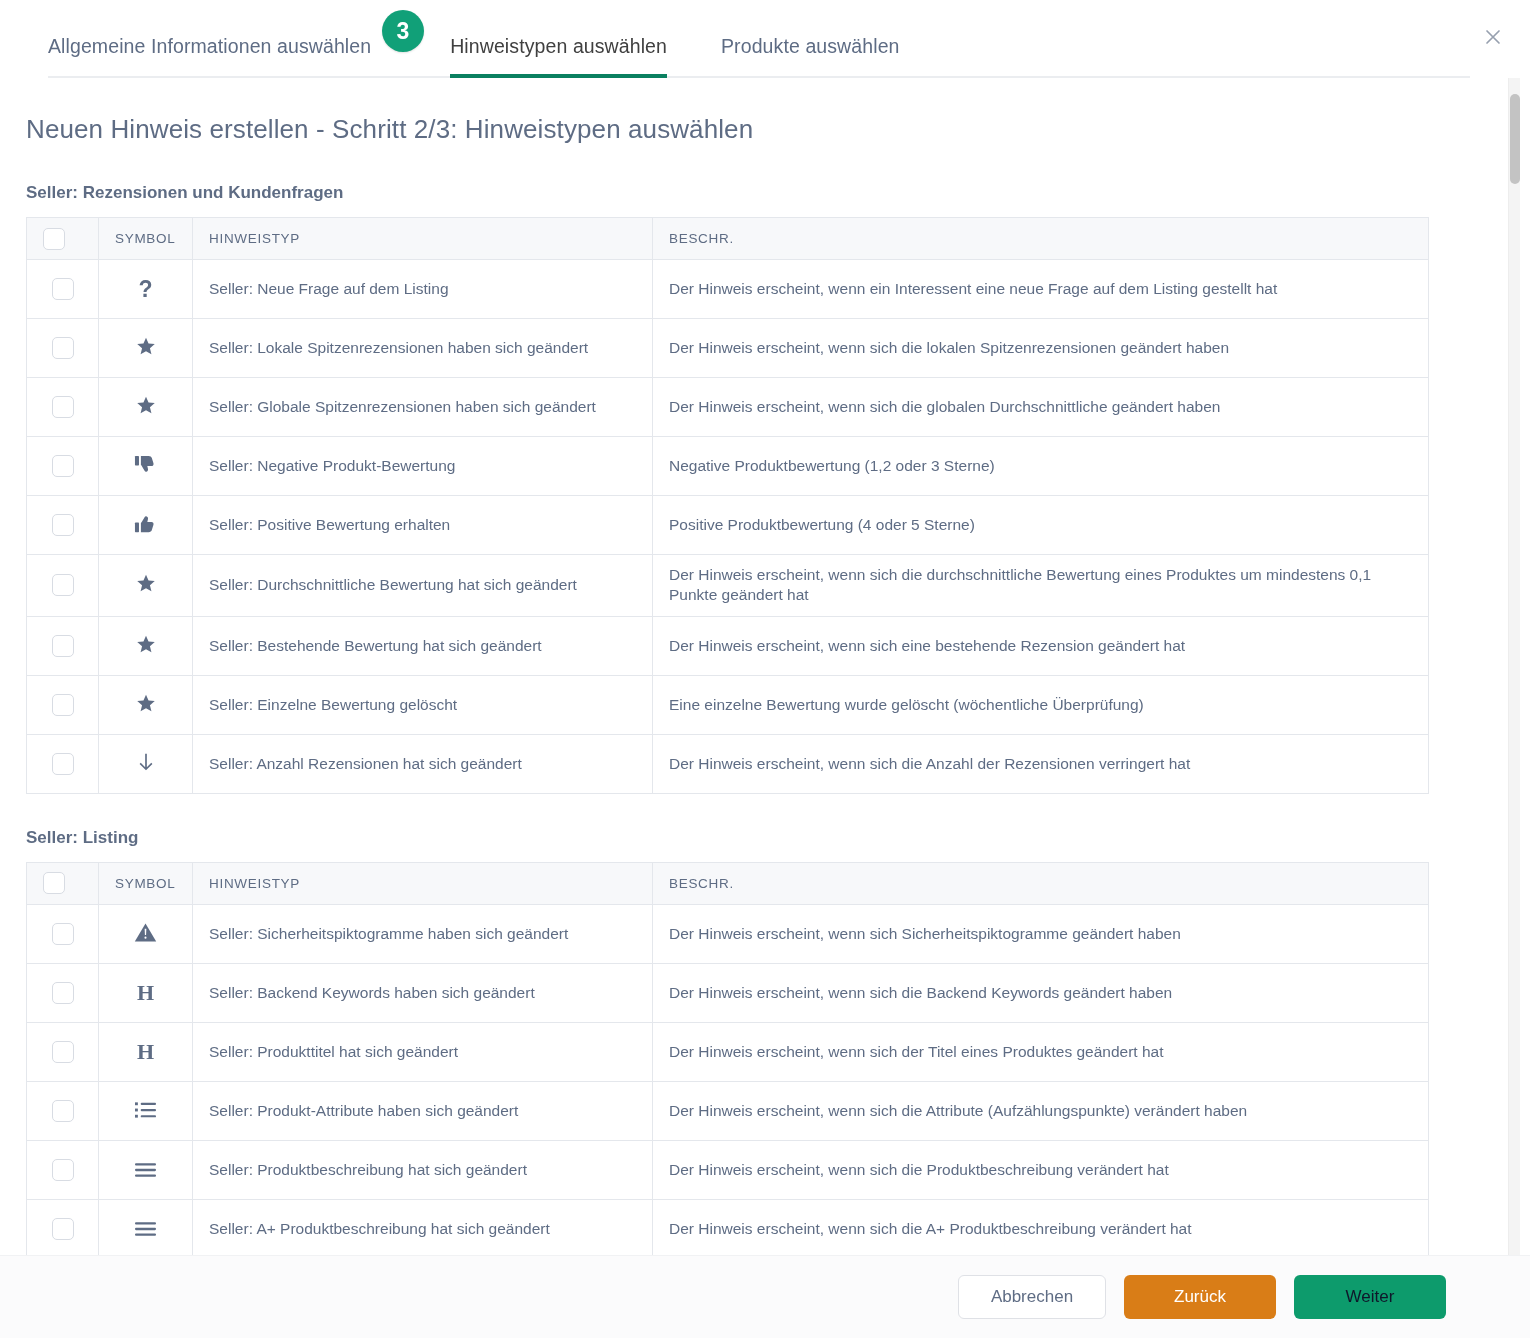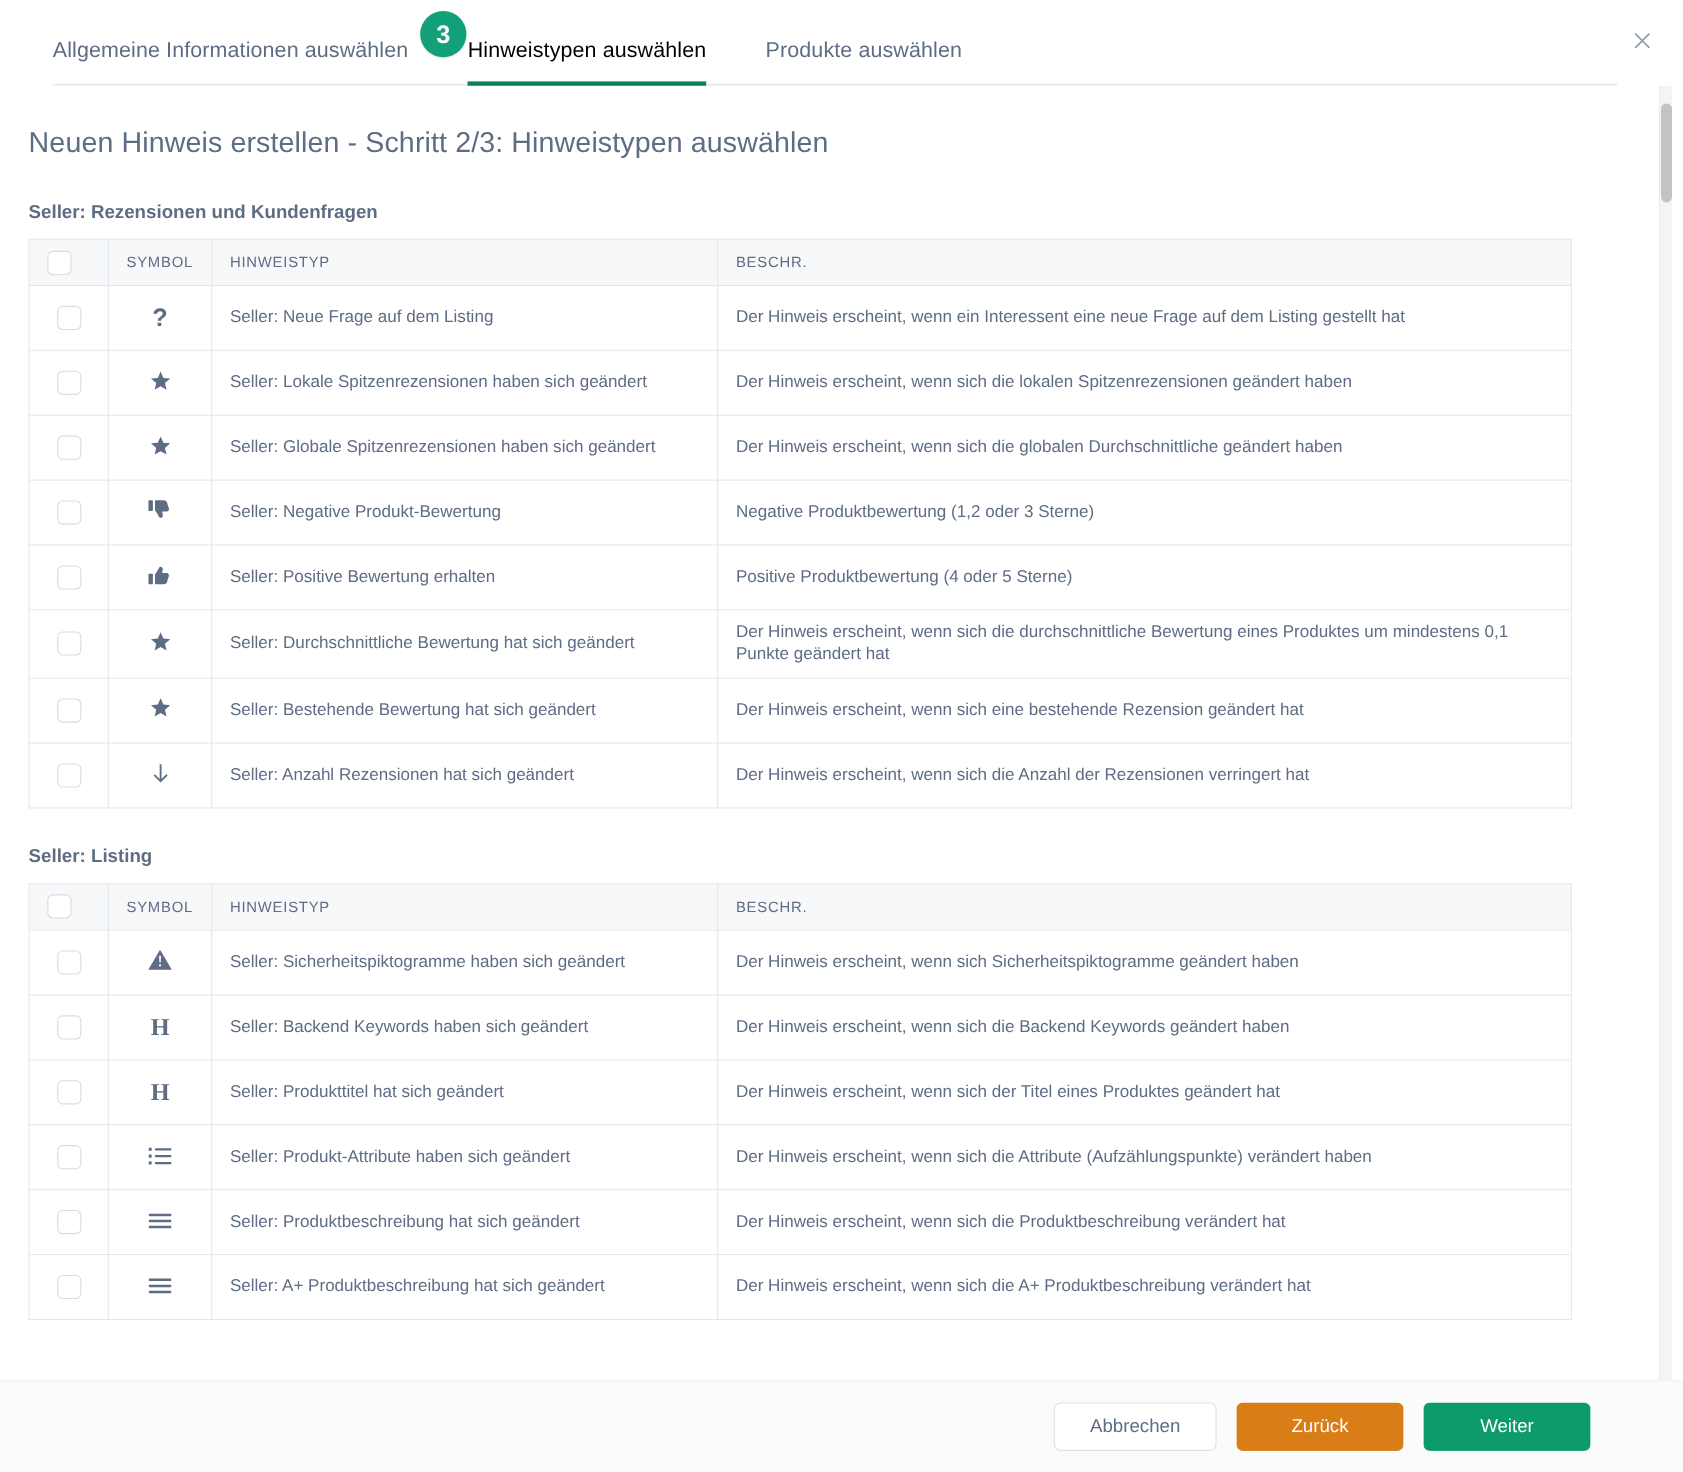--- a/index.html
+++ b/index.html
@@ -40,21 +40,22 @@
     font-size: 19.5px;
     color: #5e6c84;
     padding: 0 0 18px 0;
     margin-right: 54px;
     cursor: pointer;
     white-space: nowrap;
     position: relative;
     letter-spacing: .1px;
   }
   .tab.active {
-    color: #000000;
+    color: #404040;
+    margin-left: 25px;
   }
   .tab.active::after {
     content: "";
     position: absolute;
     left: 0; right: 0; bottom: -2px;
     height: 4px;
     background: #0a8060;
   }
   .step-badge {
     position: absolute;
@@ -219,21 +220,21 @@
     border-color: #dfe1e6;
     min-width: 148px;
   }
   .btn-back {
     background: #d97d17;
     color: #ffffff;
     min-width: 152px;
   }
   .btn-next {
     background: #0d9b6c;
-    color: #ffffff;
+    color: #0f172a;
     min-width: 152px;
   }
 
   
   .scrollbar {
     position: absolute;
     top: 0;
     right: 10px;
     width: 12px;
     bottom: 0;
@@ -350,20 +351,30 @@
                     <td class="col-symbol"><span class="sym">
                         <svg width="22" height="21" viewBox="0 0 24 24">
                           <path d="M12 17.3l-6.2 3.6 1.7-7L2 9.2l7.1-.6L12 2l2.9 6.6 7.1.6-5.5 4.7 1.7 7z"></path>
                         </svg>
                       </span></td>
                     <td class="col-type">Seller: Bestehende Bewertung hat sich geändert</td>
                     <td class="col-desc">Der Hinweis erscheint, wenn sich eine bestehende Rezension geändert hat</td>
                   </tr>
                   <tr>
                     <td class="col-check"><span class="chk"></span></td>
+                    <td class="col-symbol"><span class="sym">
+                        <svg width="22" height="21" viewBox="0 0 24 24">
+                          <path d="M12 17.3l-6.2 3.6 1.7-7L2 9.2l7.1-.6L12 2l2.9 6.6 7.1.6-5.5 4.7 1.7 7z"></path>
+                        </svg>
+                      </span></td>
+                    <td class="col-type">Seller: Einzelne Bewertung gelöscht</td>
+                    <td class="col-desc">Eine einzelne Bewertung wurde gelöscht (wöchentliche Überprüfung)</td>
+                  </tr>
+                  <tr>
+                    <td class="col-check"><span class="chk"></span></td>
                     <td class="col-symbol"><span class="sym arrow">
                         <svg width="20" height="22" viewBox="0 0 24 24">
                           <path d="M11 2h2v16.2l5.3-5.3 1.4 1.4L12 22l-7.7-7.7 1.4-1.4L11 18.2z"></path>
                         </svg>
                       </span></td>
                     <td class="col-type">Seller: Anzahl Rezensionen hat sich geändert</td>
                     <td class="col-desc">Der Hinweis erscheint, wenn sich die Anzahl der Rezensionen verringert hat</td>
                   </tr>
                 </tbody>
               </table>

